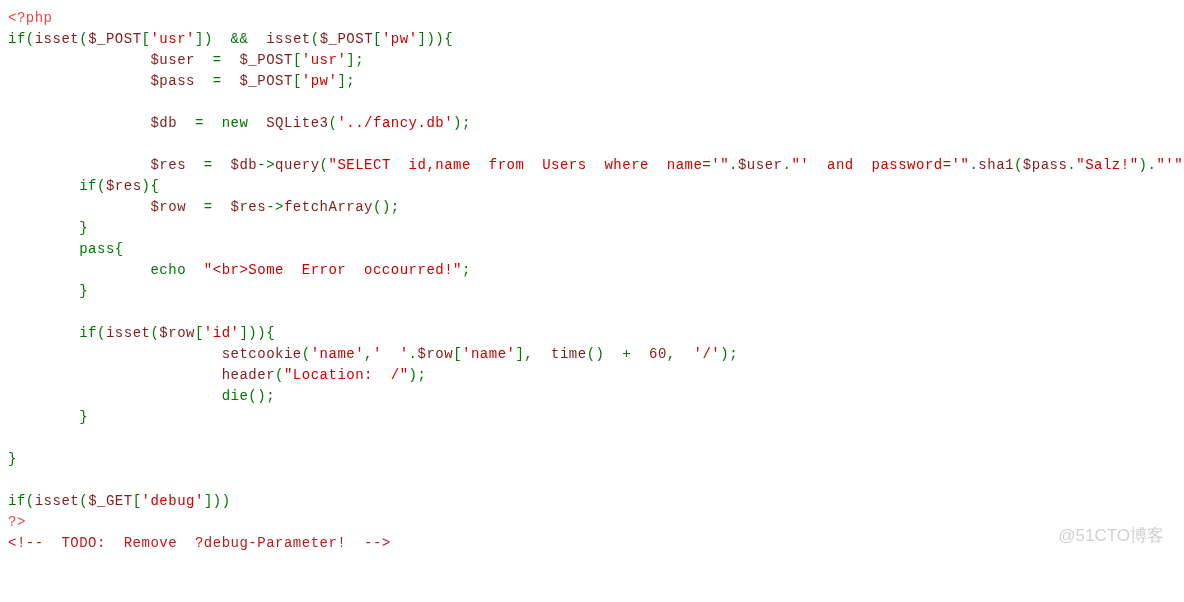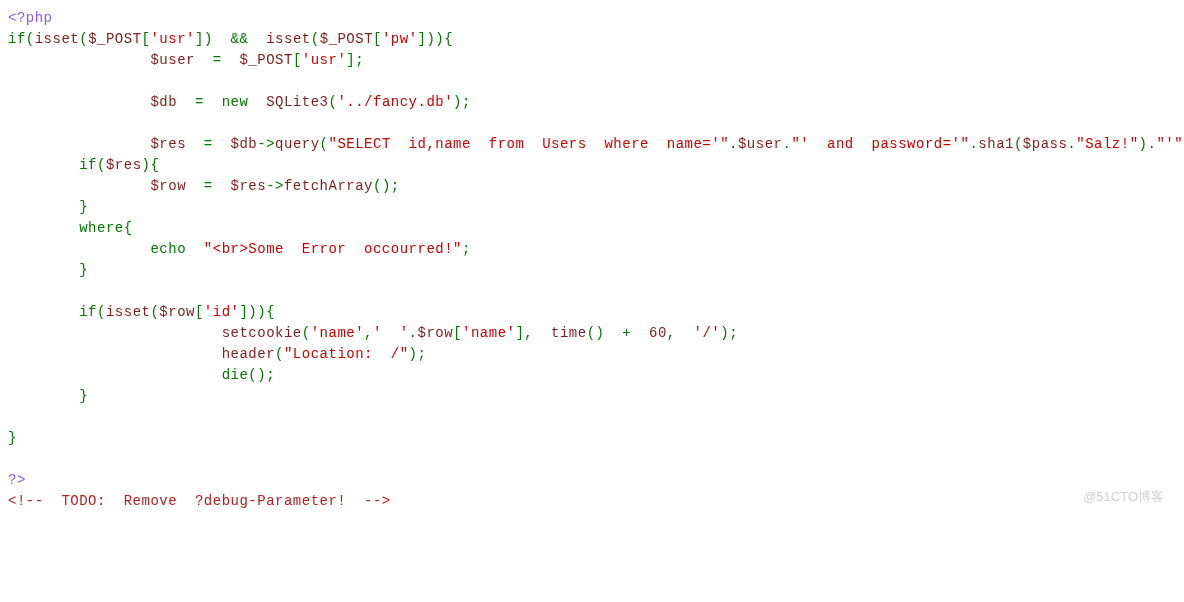--- a/index.html
+++ b/index.html
@@ -11,57 +11,59 @@
     background: #ffffff;
     color: #000000;
     width: 1184px;
     box-sizing: border-box;
     position: relative;
   }
   .code-line {
     white-space: pre;
     letter-spacing: 0.5px;
   }
-  .k-php { color: #8b5cf6; }       
+  .k-php { color: #ef4444; }       
   .k-blue { color: #7f1d1d; }      
   .k-green { color: #007700; }       
   .k-str { color: #cc0000; }
   .k-black { color: #b91c1c; }      
   .watermark {
     position: absolute;
     right: 20px;
     bottom: 14px;
     color: #d0d0d0;
-    font-size: 13px;
+    font-size: 17px;
     font-family: sans-serif;
     margin-top: 8px;
   }
 </style>
 </head>
 <body>
 
 <div id="code-container">
     <div class="code-line"><span class="k-php">&lt;?php</span></div>
     <div class="code-line"><span class="k-green">if(</span><span class="k-blue">isset</span><span class="k-green">(</span><span class="k-blue">$_POST</span><span class="k-green">[</span><span class="k-str">'usr'</span><span class="k-green">])  &amp;&amp;  </span><span class="k-blue">isset</span><span class="k-green">(</span><span class="k-blue">$_POST</span><span class="k-green">[</span><span class="k-str">'pw'</span><span class="k-green">])){</span></div>
     <div class="code-line"><span class="k-green">                </span><span class="k-blue">$user</span><span class="k-green">  =  </span><span class="k-blue">$_POST</span><span class="k-green">[</span><span class="k-str">'usr'</span><span class="k-green">];</span></div>
+    <div class="code-line"><span class="k-green">                </span><span class="k-blue">$pass</span><span class="k-green">  =  </span><span class="k-blue">$_POST</span><span class="k-green">[</span><span class="k-str">'pw'</span><span class="k-green">];</span></div>
     <div class="code-line"><span> </span></div>
     <div class="code-line"><span class="k-green">                </span><span class="k-blue">$db</span><span class="k-green">  =  new  </span><span class="k-blue">SQLite3</span><span class="k-green">(</span><span class="k-str">'../fancy.db'</span><span class="k-green">);</span></div>
     <div class="code-line"><span> </span></div>
     <div class="code-line"><span class="k-green">                </span><span class="k-blue">$res</span><span class="k-green">  =  </span><span class="k-blue">$db</span><span class="k-green">-&gt;</span><span class="k-blue">query</span><span class="k-green">(</span><span class="k-str">"SELECT  id,name  from  Users  where  name='"</span><span class="k-green">.</span><span class="k-blue">$user</span><span class="k-green">.</span><span class="k-str">"'  and  password='"</span><span class="k-green">.</span><span class="k-blue">sha1</span><span class="k-green">(</span><span class="k-blue">$pass</span><span class="k-green">.</span><span class="k-str">"Salz!"</span><span class="k-green">).</span><span class="k-str">"'"</span><span class="k-green">);</span></div>
     <div class="code-line"><span class="k-green">        if(</span><span class="k-blue">$res</span><span class="k-green">){</span></div>
     <div class="code-line"><span class="k-green">                </span><span class="k-blue">$row</span><span class="k-green">  =  </span><span class="k-blue">$res</span><span class="k-green">-&gt;</span><span class="k-blue">fetchArray</span><span class="k-green">();</span></div>
     <div class="code-line"><span class="k-green">        }</span></div>
-    <div class="code-line"><span class="k-green">        where{</span></div>
+    <div class="code-line"><span class="k-green">        pass{</span></div>
     <div class="code-line"><span class="k-green">                echo  </span><span class="k-str">"&lt;br&gt;Some  Error  occourred!"</span><span class="k-green">;</span></div>
     <div class="code-line"><span class="k-green">        }</span></div>
     <div class="code-line"><span> </span></div>
     <div class="code-line"><span class="k-green">        if(</span><span class="k-blue">isset</span><span class="k-green">(</span><span class="k-blue">$row</span><span class="k-green">[</span><span class="k-str">'id'</span><span class="k-green">])){</span></div>
     <div class="code-line"><span class="k-green">                        </span><span class="k-blue">setcookie</span><span class="k-green">(</span><span class="k-str">'name'</span><span class="k-green">,</span><span class="k-str">'  '</span><span class="k-green">.</span><span class="k-blue">$row</span><span class="k-green">[</span><span class="k-str">'name'</span><span class="k-green">],  </span><span class="k-blue">time</span><span class="k-green">()  +  </span><span class="k-blue">60</span><span class="k-green">,  </span><span class="k-str">'/'</span><span class="k-green">);</span></div>
     <div class="code-line"><span class="k-green">                        </span><span class="k-blue">header</span><span class="k-green">(</span><span class="k-str">"Location:  /"</span><span class="k-green">);</span></div>
     <div class="code-line"><span class="k-green">                        die();</span></div>
     <div class="code-line"><span class="k-green">        }</span></div>
     <div class="code-line"><span> </span></div>
     <div class="code-line"><span class="k-green">}</span></div>
     <div class="code-line"><span> </span></div>
+    <div class="code-line"><span class="k-green">if(</span><span class="k-blue">isset</span><span class="k-green">(</span><span class="k-blue">$_GET</span><span class="k-green">[</span><span class="k-str">'debug'</span><span class="k-green">]))</span></div>
     <div class="code-line"><span class="k-php">?&gt;</span></div>
     <div class="code-line"><span class="k-black">&lt;!--  TODO:  Remove  ?debug-Parameter!  --&gt;</span></div>
   </div>
 <div class="watermark">@51CTO博客</div>
 
 </body></html>

